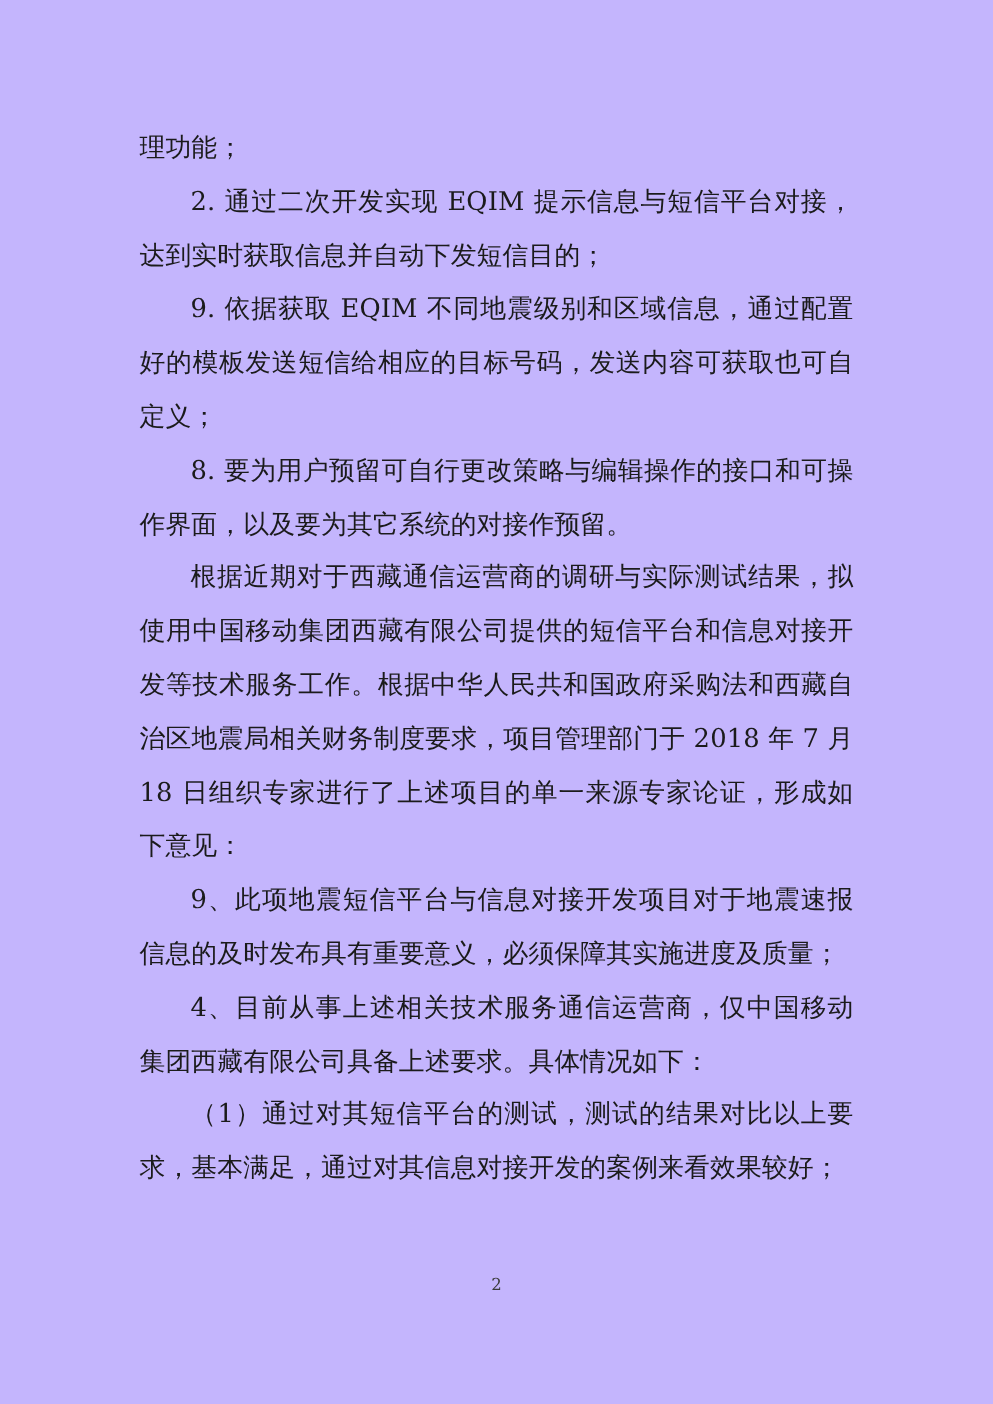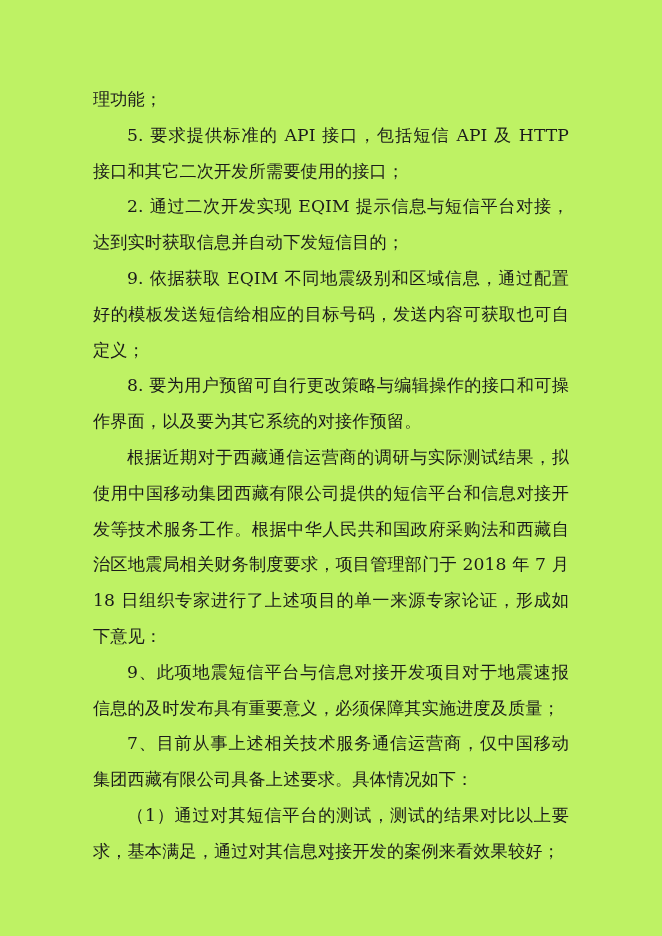--- a/index.html
+++ b/index.html
@@ -14,21 +14,21 @@
     color: #1a1a1a;
     position: relative;
     overflow: hidden;
   }
   .page {
     position: absolute;
     left: 0;
     top: 0;
     width: 662px;
     height: 936px;
-    background: #bef264;
+    background: #c4b5fd;
   }
   .content {
     position: absolute;
     left: 93px;
     top: 82px;
     width: 476px;
   }
   .para {
     font-size: 17.2px;
     line-height: 35.8px;
@@ -60,34 +60,33 @@
 </style>
 </head>
 <body>
 
 <div class="page">
 
   <div class="content">
 
     <p class="para no-indent">理功能；</p>
 
-    <p class="para indent">5. 要求提供标准的 API 接口，包括短信 API 及 HTTP 接口和其它二次开发所需要使用的接口；</p>
 
     <p class="para indent">2. 通过二次开发实现 EQIM 提示信息与短信平台对接，达到实时获取信息并自动下发短信目的；</p>
 
     <p class="para indent">9. 依据获取 EQIM 不同地震级别和区域信息，通过配置好的模板发送短信给相应的目标号码，发送内容可获取也可自定义；</p>
 
     <p class="para indent">8. 要为用户预留可自行更改策略与编辑操作的接口和可操作界面，以及要为其它系统的对接作预留。</p>
 
     <p class="para indent">根据近期对于西藏通信运营商的调研与实际测试结果，拟使用中国移动集团西藏有限公司提供的短信平台和信息对接开发等技术服务工作。根据中华人民共和国政府采购法和西藏自治区地震局相关财务制度要求，项目管理部门于 2018 年 7 月 18 日组织专家进行了上述项目的单一来源专家论证，形成如下意见：</p>
 
     <p class="para indent">9、此项地震短信平台与信息对接开发项目对于地震速报信息的及时发布具有重要意义，必须保障其实施进度及质量；</p>
 
 
-    <p class="para indent">7、目前从事上述相关技术服务通信运营商，仅中国移动集团西藏有限公司具备上述要求。具体情况如下：</p>
+    <p class="para indent">4、目前从事上述相关技术服务通信运营商，仅中国移动集团西藏有限公司具备上述要求。具体情况如下：</p>
 
     <p class="para indent">（1）通过对其短信平台的测试，测试的结果对比以上要求，基本满足，通过对其信息对接开发的案例来看效果较好；</p>
 
   </div>
 
   <div class="page-number">2</div>
 
 </div>
 
 </body></html>

